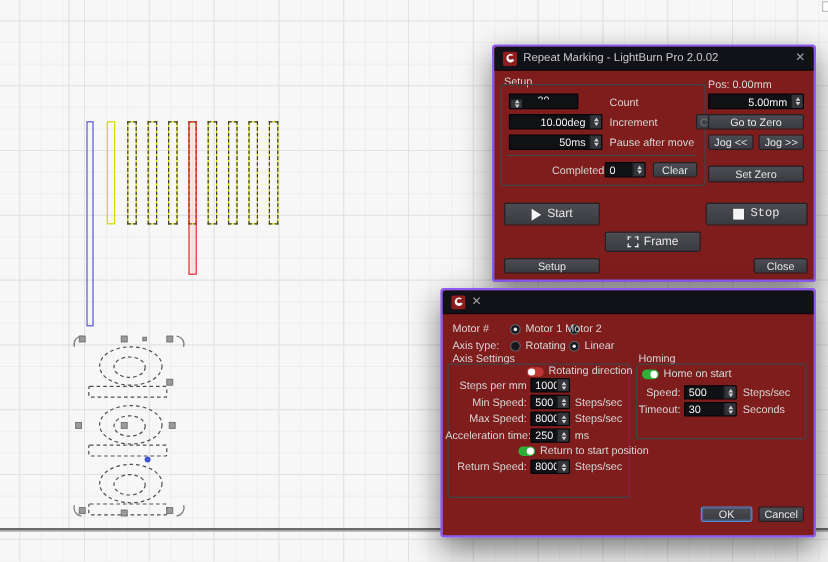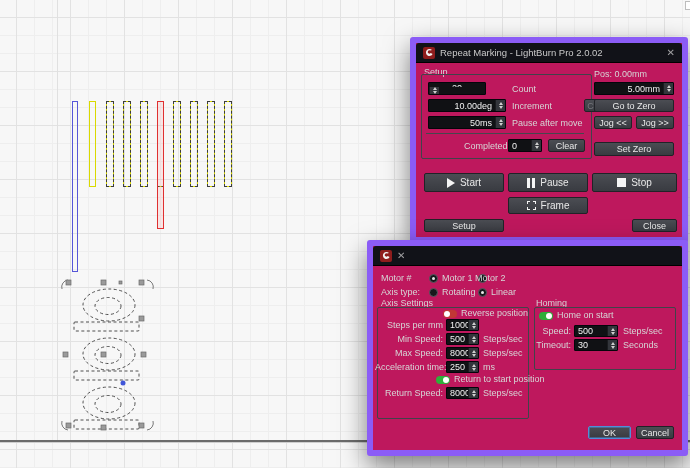--- a/index.html
+++ b/index.html
@@ -20,21 +20,21 @@
 
   
   .bar{position:absolute;box-sizing:border-box;}
   .bar-blue{border:1px solid #5656d8;}
   .bar-yellow{border:1px solid #d9d900;}
   .dashbar{position:absolute;box-sizing:border-box;border:1px solid #dcdc00;}
   .dashbar::after{content:"";position:absolute;inset:-1px;border:1px dashed #3c3c3c;}
   .bar-red{border:1px solid #e03030;background:rgba(255,110,110,0.12);}
 
   
-  .dialog{position:absolute;background:#be185d;border:6px solid #8b5cf6;border-radius:3px;
+  .dialog{position:absolute;background:#7f1d1d;border:2px solid #8b5cf6;border-radius:3px;
           box-shadow:0 10px 26px rgba(0,0,0,.5);color:#d9d9d9;font-size:9px;}
   .titlebar{position:absolute;left:0;right:0;top:0;height:20px;background:#111218;
             border-bottom:1px solid #000;display:flex;align-items:center;gap:5px;
             padding:0 7px;border-radius:3px 3px 0 0;box-sizing:border-box;}
   .title{flex:1;font-size:9.5px;color:#c9c9c9;white-space:nowrap;overflow:hidden;}
   .close{color:#a0a0a2;font-size:10px;line-height:10px;}
   .lbl{position:absolute;font-size:9px;color:#d6d6d6;white-space:nowrap;line-height:11px;}
   .lbl-r{text-align:right;}
   .group{position:absolute;border:1px solid #41434a;border-radius:2px;}
   .sep{position:absolute;height:1px;background:#45474d;}
@@ -190,25 +190,21 @@
   </div>
   <div class="btn" style="left:178px;top:56px;width:80px;height:13px;">Go to Zero</div>
   <div class="btn" style="left:178px;top:73px;width:38px;height:13px;">Jog &lt;&lt;</div>
   <div class="btn" style="left:220px;top:73px;width:38px;height:13px;">Jog &gt;&gt;</div>
   <div class="btn" style="left:178px;top:99px;width:80px;height:14px;">Set Zero</div>
 
   <div class="btn big" style="left:8px;top:130px;width:80px;height:19px;">
     <i class="play-icon"></i>
     <span>Start</span>
   </div>
-  <div class="btn big" style="left:92px;top:130px;width:80px;height:19px;">
-    <i class="pause-icon"></i>
-    <span>Pause</span>
-  </div>
-  <div class="btn big" style="left:176px;top:130px;width:85px;height:19px;">
+  <div class="btn big" style="left:176px;top:130px;width:85px;height:19px;font-family:Liberation Mono, monospace;">
     <i class="stop-icon"></i>
     <span>Stop</span>
   </div>
   <div class="btn big" style="left:92px;top:154px;width:80px;height:17px;">
     <i class="frame-icon"></i>
     <span>Frame</span>
   </div>
 
   <div class="btn" style="left:8px;top:176px;width:80px;height:13px;">Setup</div>
   <div class="btn" style="left:216px;top:176px;width:45px;height:13px;">Close</div>
@@ -232,21 +228,21 @@
   <span class="lbl" style="left:8px;top:41px;">Axis type:</span>
   <span class="radio" style="left:56px;top:42px;"></span>
   <span class="lbl" style="left:69px;top:41px;">Rotating</span>
   <span class="radio sel" style="left:105px;top:42px;"></span>
   <span class="lbl" style="left:118px;top:41px;">Linear</span>
 
   <span class="lbl" style="left:8px;top:52px;">Axis Settings</span>
   <div class="group" style="left:4px;top:61px;width:150px;height:110px;"></div>
 
   <span class="toggle off" style="left:70px;top:64px;"></span>
-  <span class="lbl" style="left:88px;top:62px;">Reverse position</span>
+  <span class="lbl" style="left:88px;top:62px;">Rotating direction</span>
 
   <span class="lbl lbl-r" style="left:2px;top:74px;width:68px;">Steps per mm</span>
   <div class="spin sm" style="left:73px;top:73px;width:33px;">
     <span class="spin-val">1000.0</span>
     <span class="spin-arrows">
         <i class="tri-up"></i>
         <i class="tri-dn"></i>
       </span>
   </div>
 

